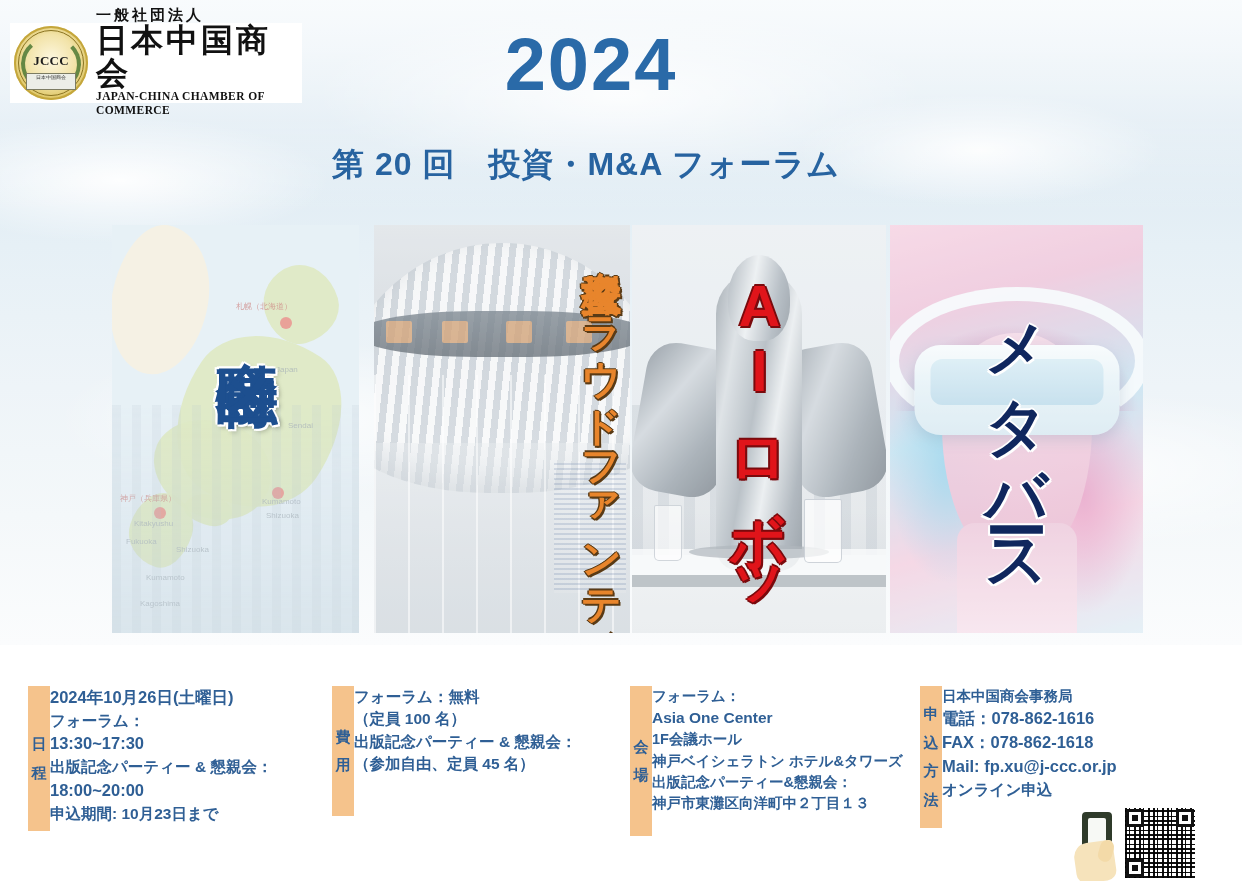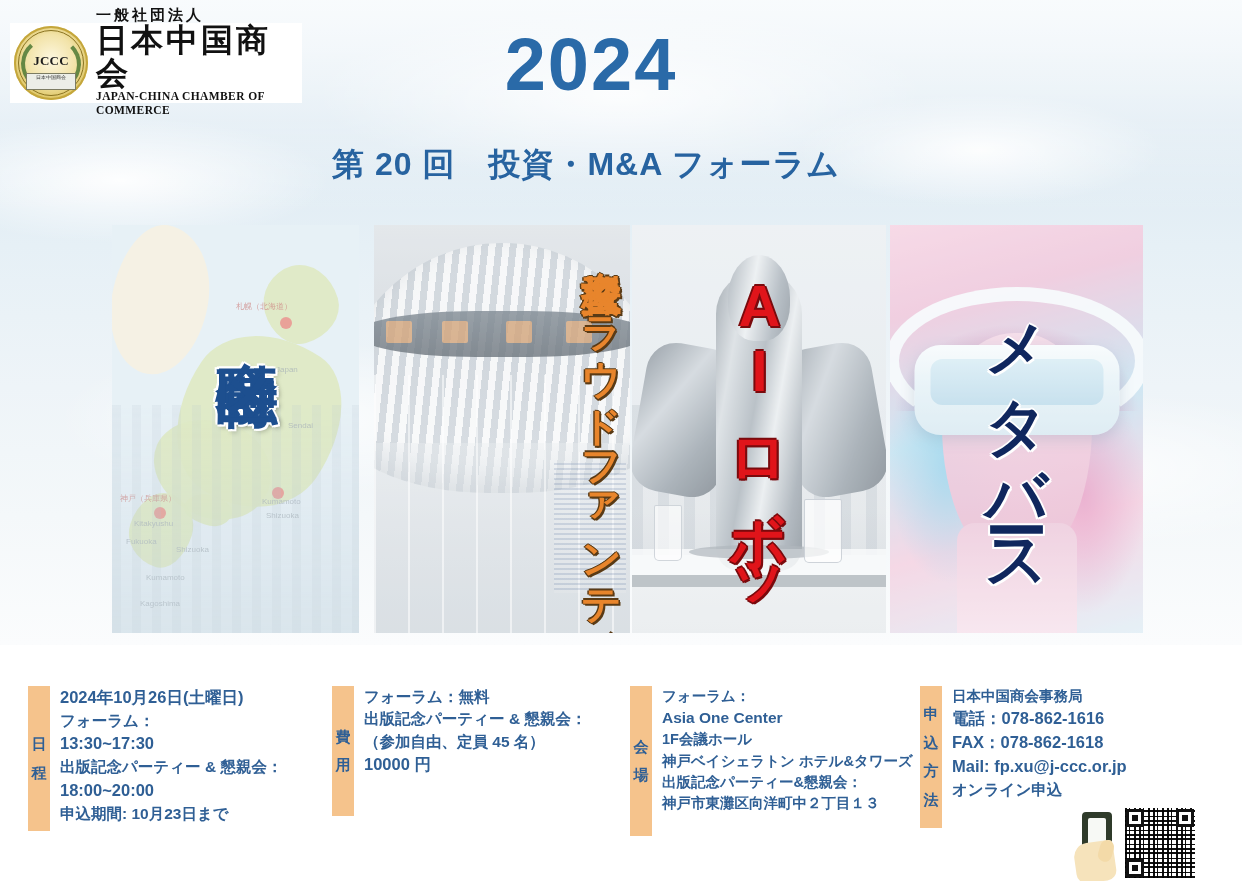--- a/index.html
+++ b/index.html
@@ -280,21 +280,21 @@
     color:#2f5f95;font-weight:700;font-size:15px;line-height:1.9;
     font-family:"Liberation Sans","DejaVu Sans",sans-serif;
     padding:6px 0;box-sizing:border-box;
   }
   .tb-h145{height:145px;}
   .tb-h130{height:130px;}
   .tb-h150{height:150px;}
   .tb-h142{height:142px;}
 
   .info-body{
-    padding-left:10px;color:#2f5f95;
+    color:#2f5f95;
     font-family:"Liberation Sans","DejaVu Sans",sans-serif;
     font-weight:700;line-height:1.45;
   }
   .line{white-space:nowrap;}
   .s16{font-size:16.5px;}
   .s15{font-size:15.5px;}
   .s14{font-size:14.5px;}
 
   
   .qrwrap{position:absolute;left:1075px;top:806px;width:162px;height:72px;display:flex;align-items:flex-end;gap:6px;}
@@ -451,23 +451,23 @@
     </div>
   </div>
 
   <div class="info info-2">
     <div class="tagbar tb-h130">
       <span>費</span>
       <span>用</span>
     </div>
     <div class="info-body">
       <div class="line s15">フォーラム：無料</div>
+      <div class="line s15">（定員 100 名）</div>
       <div class="line s15">出版記念パーティー &amp; 懇親会：</div>
       <div class="line s15">（参加自由、定員 45 名）</div>
-      <div class="line s16">10000 円</div>
     </div>
   </div>
 
   <div class="info info-3">
     <div class="tagbar tb-h150">
       <span>会</span>
       <span>場</span>
     </div>
     <div class="info-body">
       <div class="line s14">フォーラム：</div>

